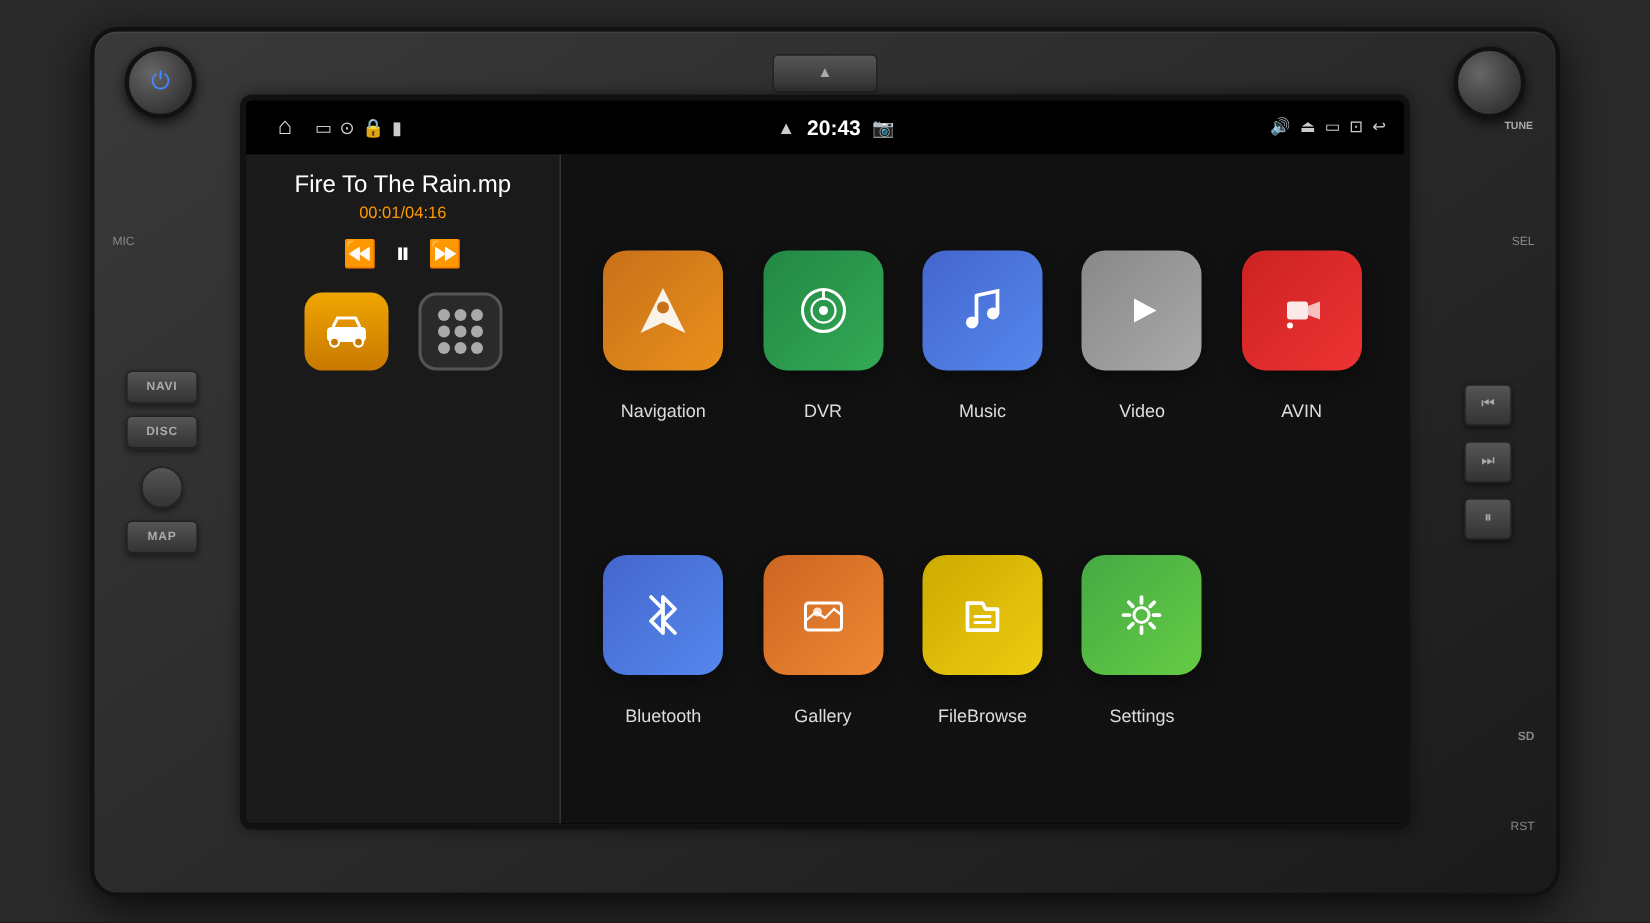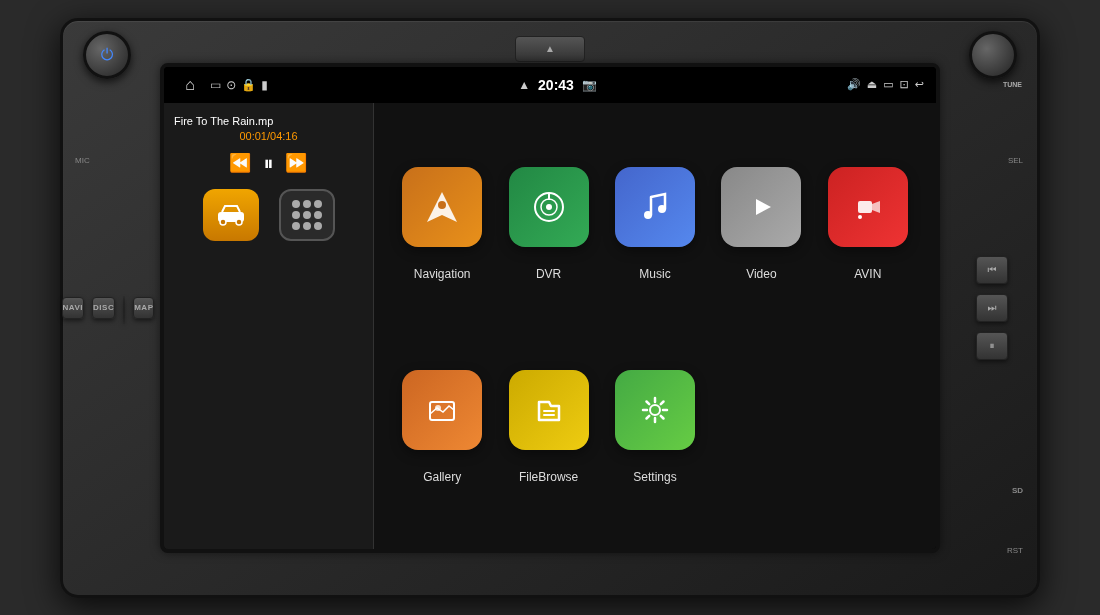--- a/index.html
+++ b/index.html
@@ -29,20 +29,21 @@
     }
 
     
     .side-buttons-left {
       position: absolute;
       left: 10px;
       top: 0;
       bottom: 0;
       width: 70px;
       display: flex;
+      flex-direction: column;
       align-items: center;
       justify-content: center;
       gap: 8px;
     }
 
     .side-btn {
       width: 48px;
       height: 22px;
       background: linear-gradient(180deg, #555, #333);
       border-radius: 4px;
@@ -317,21 +318,22 @@
 
     .adele-img-placeholder {
       width: 100%;
       height: 60px;
       background: linear-gradient(180deg, #444, #222);
       margin-top: 5px;
     }
 
     .song-title {
       color: #fff;
-      font-size: 11px;
+      font-size: 16px;
+      text-align: center;
       margin-bottom: 3px;
       white-space: nowrap;
       overflow: hidden;
       text-overflow: ellipsis;
       width: 100%;
     }
 
     .song-time {
       color: #ff9900;
       font-size: 11px;
@@ -610,20 +612,28 @@
             <div class="app-icon icon-avin">
               <svg width="40" height="40" viewBox="0 0 40 40" fill="none">
                 <rect x="10" y="14" width="14" height="12" rx="2" fill="white" opacity="0.9"></rect>
                 <path d="M24 17 L32 14 L32 26 L24 23 Z" fill="white" opacity="0.7"></path>
                 <circle cx="12" cy="30" r="2" fill="white"></circle>
               </svg>
             </div>
             <span class="app-label">AVIN</span>
           </div>
           <div class="app-item">
+            <div class="app-icon icon-bluetooth">
+              <svg width="40" height="40" viewBox="0 0 40 40" fill="none">
+                <path d="M20 8 L20 32 M20 8 L28 16 L20 24 L28 32 M20 32 L12 24 L20 16 L12 8" stroke="white" stroke-width="2.5" stroke-linecap="round" stroke-linejoin="round" fill="none"></path>
+              </svg>
+            </div>
+            <span class="app-label">Bluetooth</span>
+          </div>
+          <div class="app-item">
             <div class="app-icon icon-gallery">
               <svg width="40" height="40" viewBox="0 0 40 40" fill="none">
                 <rect x="8" y="12" width="24" height="18" rx="2" stroke="white" stroke-width="2" fill="none"></rect>
                 <path d="M8 24 L15 18 L21 22 L27 16 L32 20" stroke="white" stroke-width="1.5" fill="none"></path>
                 <circle cx="16" cy="18" r="3" fill="white" opacity="0.8"></circle>
               </svg>
             </div>
             <span class="app-label">Gallery</span>
           </div>
           <div class="app-item">

